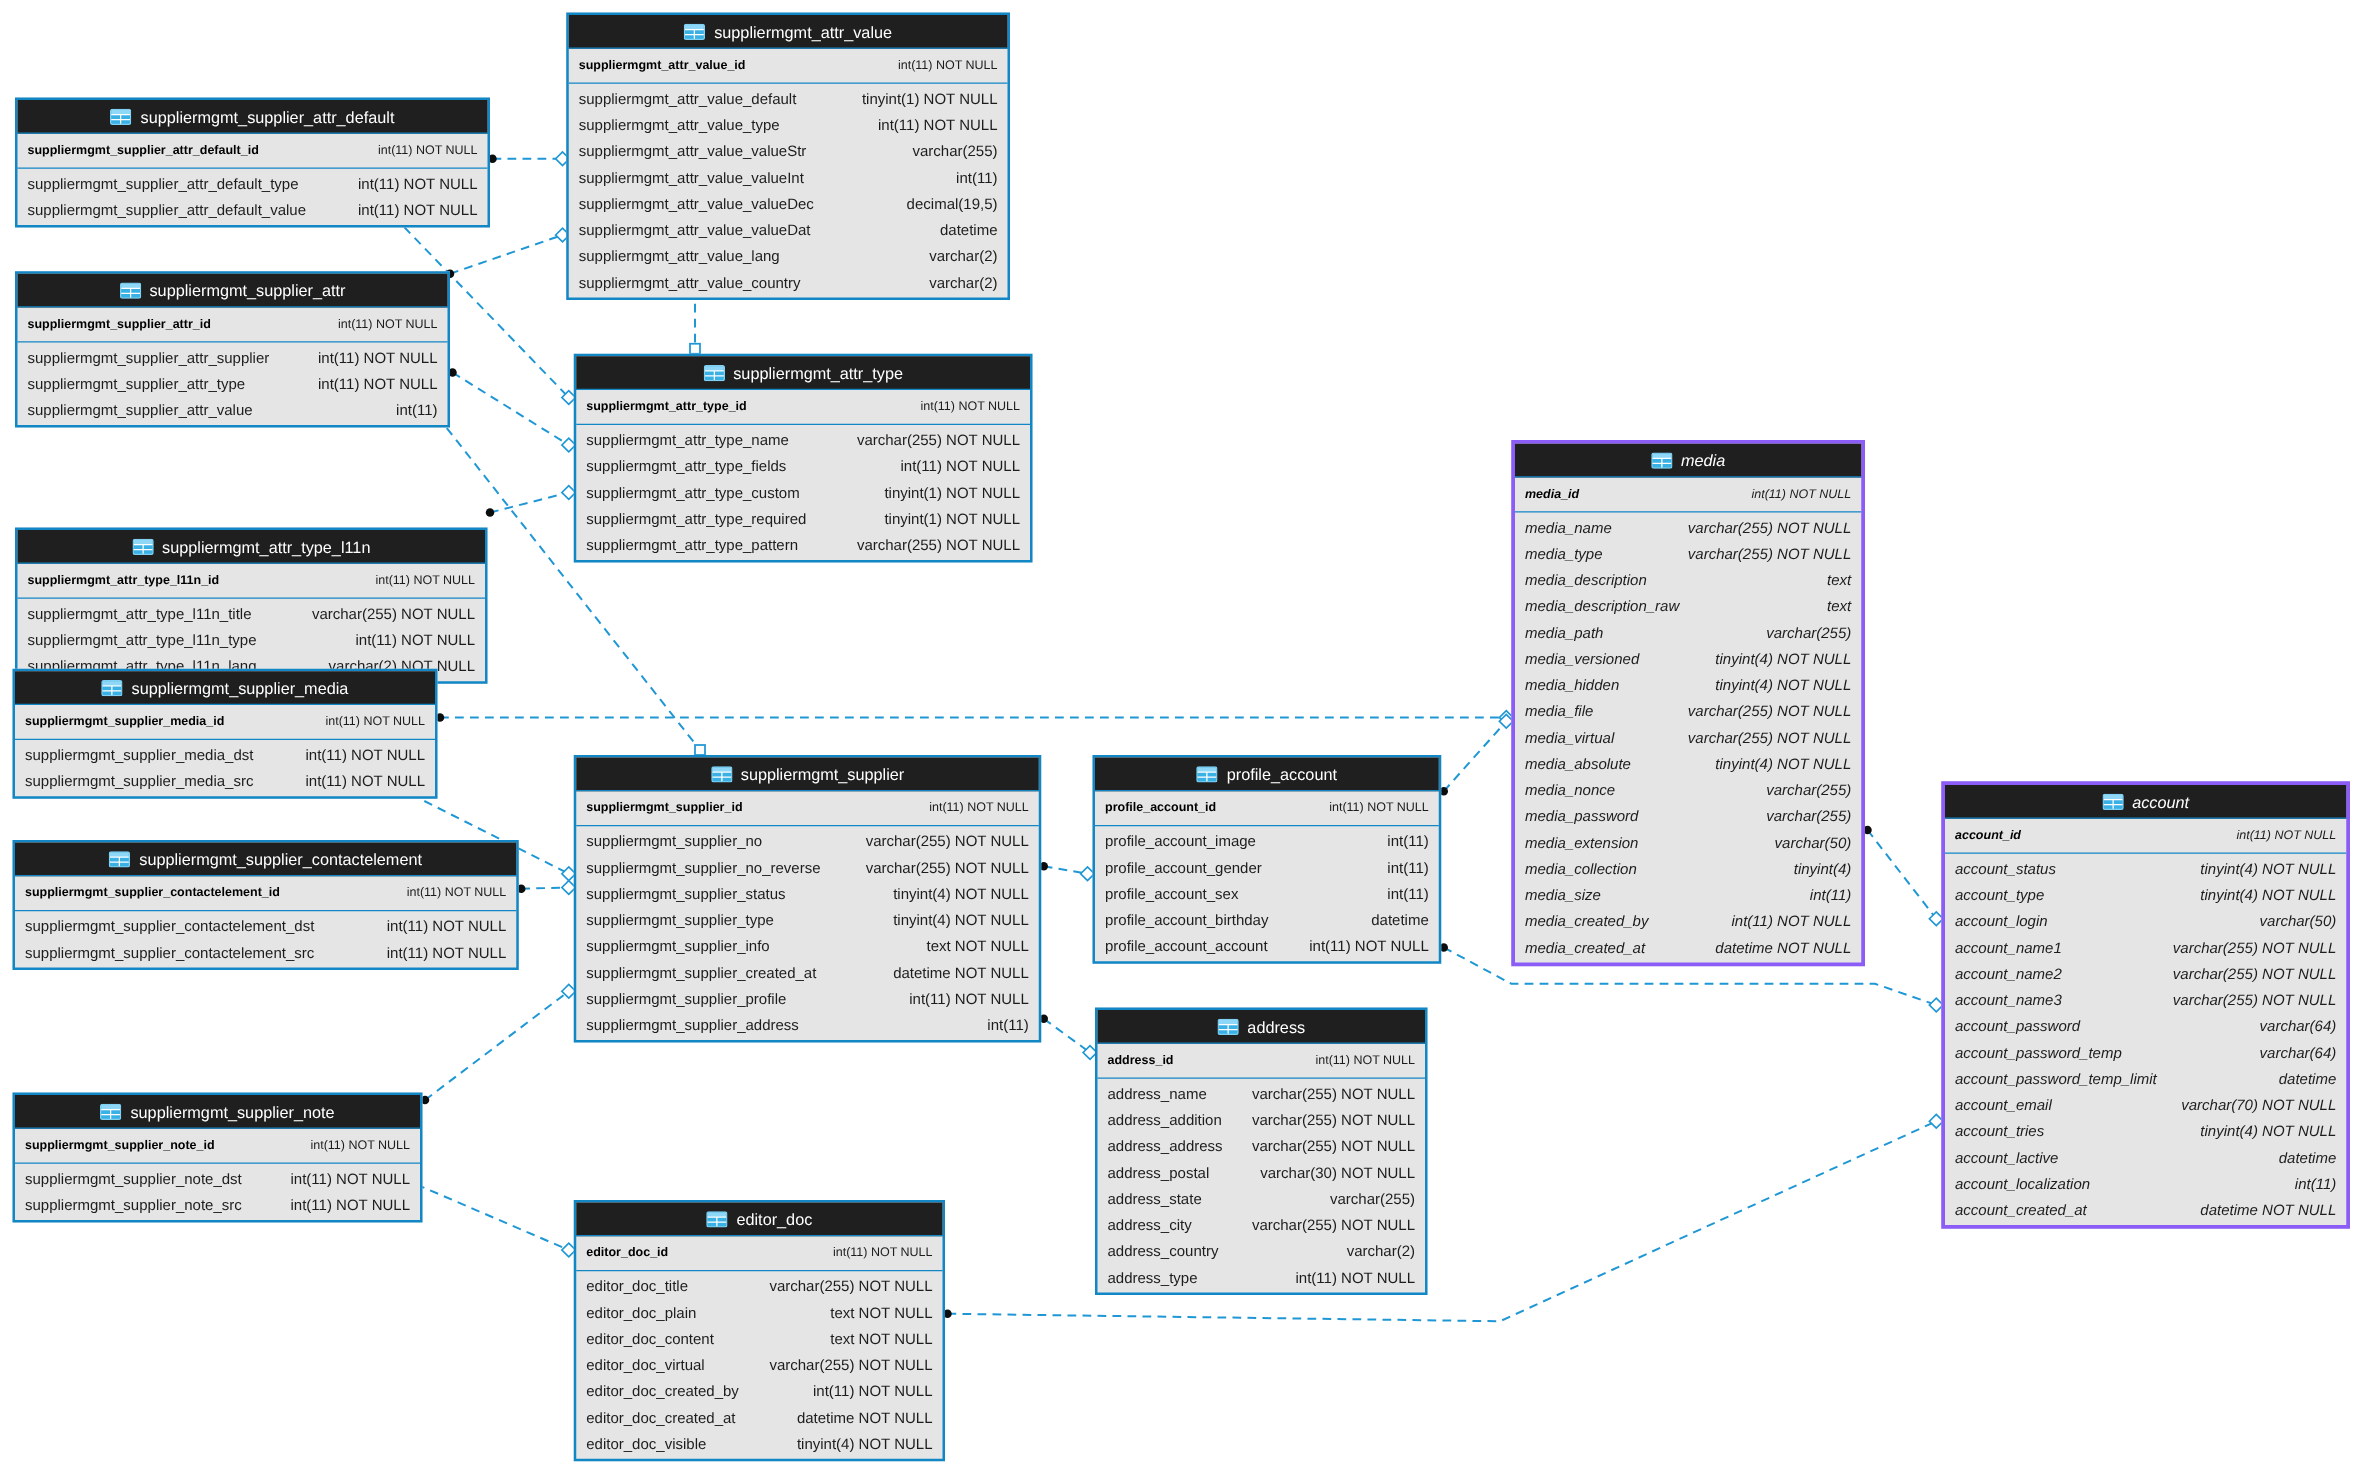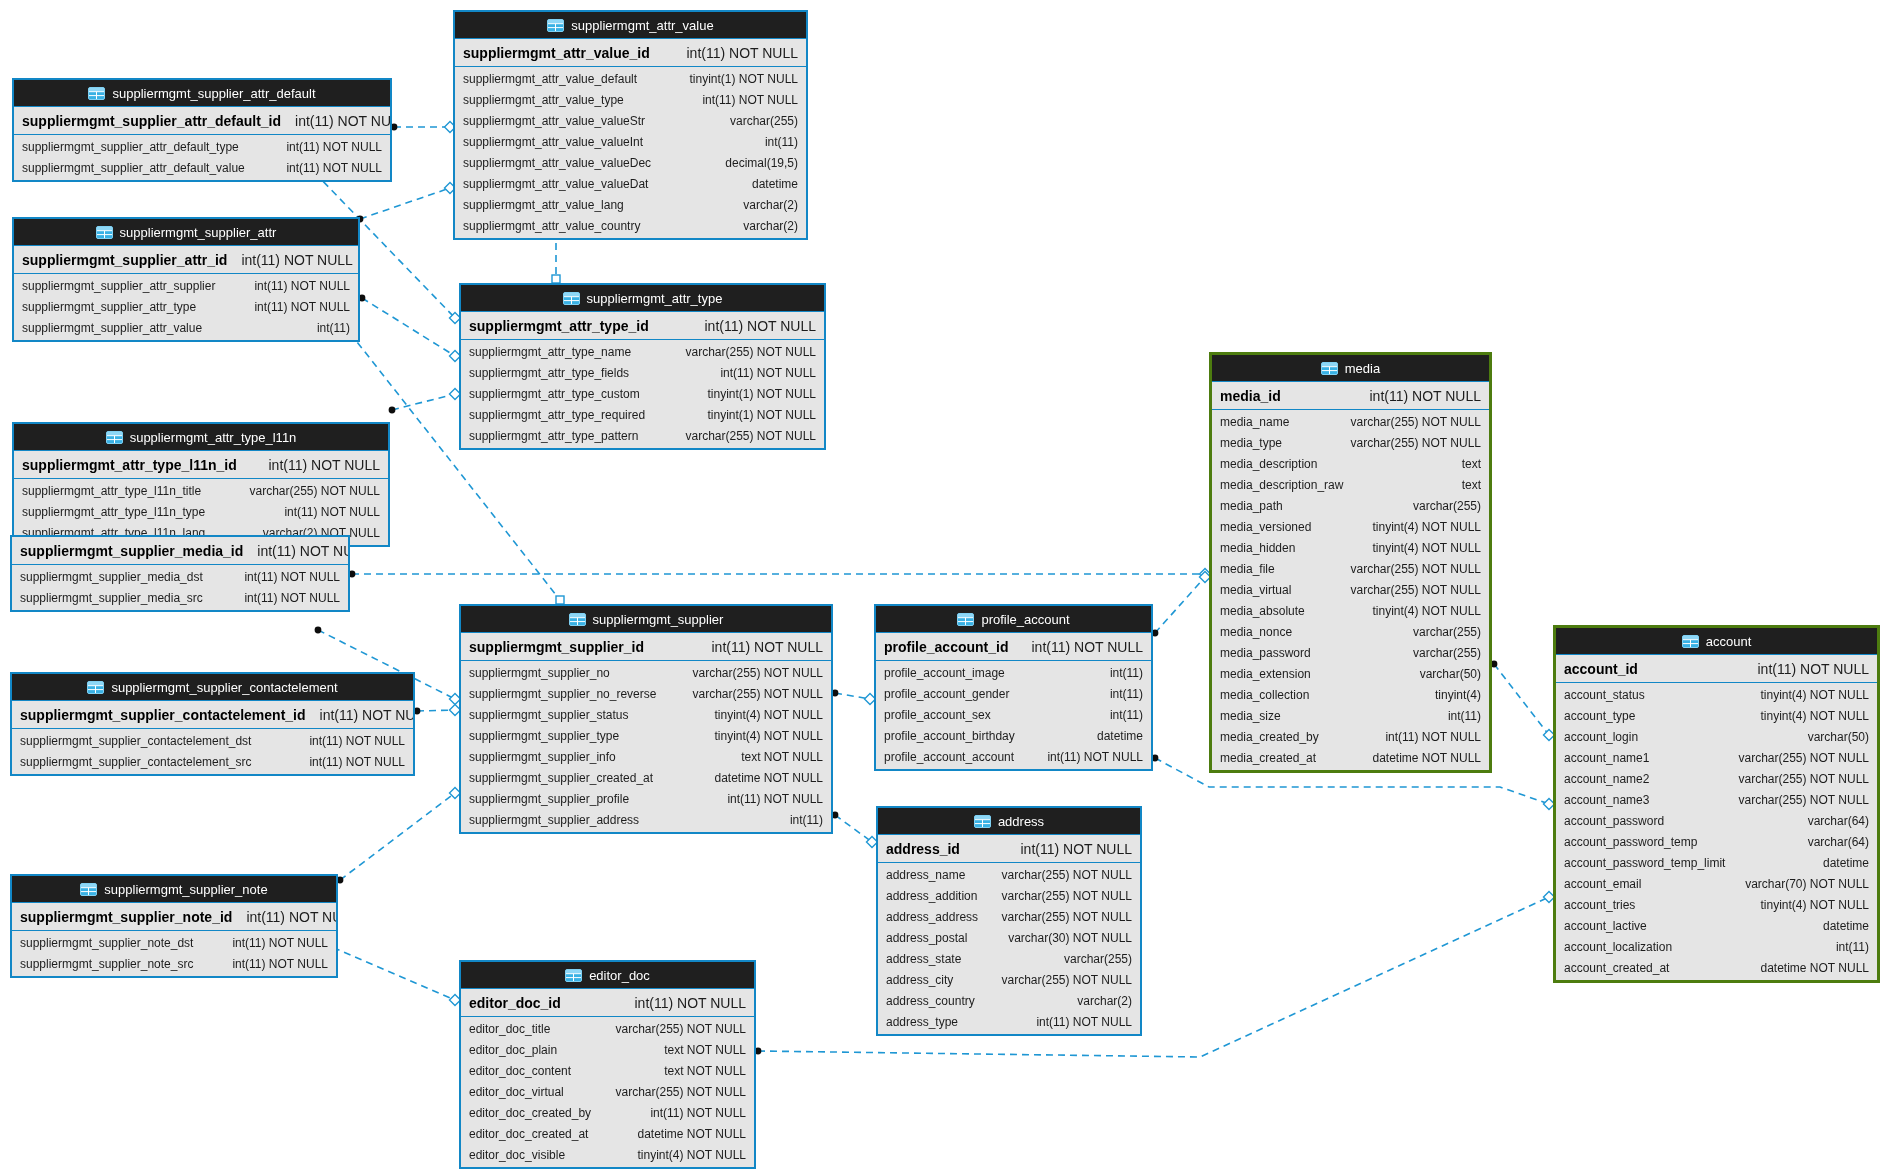--- a/index.html
+++ b/index.html
@@ -1,28 +1,28 @@
 <!DOCTYPE html>
 <html><head>
 <meta charset="utf-8">
 <style>
   html,body{margin:0;padding:0;background:#fff;font-family:"Liberation Sans",sans-serif;}
   .canvas{position:relative;width:1888px;height:1170px;background:#ffffff;overflow:hidden;}
   svg.rel-layer{position:absolute;left:0;top:0;width:1888px;height:1170px;}
   .tbl{position:absolute;background:#e5e5e5;border:2px solid #1287c6;box-sizing:border-box;}
-  .tbl.em{border:3px solid #4d7c0f;}
+  .tbl.em{border:3px solid #8b5cf6;font-style:italic;}
   .hdr{background:#1f1f1f;color:#ffffff;height:26px;display:flex;align-items:center;
        justify-content:center;gap:7px;font-size:13px;border-bottom:1px solid #1287c6;
        white-space:nowrap;overflow:hidden;}
   .hdr .ticon{display:inline-flex;flex:0 0 auto;}
   .row{display:flex;align-items:center;height:21px;padding:0 8px;font-size:12px;
        color:#1d1d1d;gap:14px;white-space:nowrap;overflow:hidden;}
   .row .fname{flex:0 0 auto;}
   .row .ftype{margin-left:auto;flex:0 0 auto;}
-  .pkrow{height:27px;border-bottom:1px solid #1287c6;font-size:14px;}
+  .pkrow{height:27px;border-bottom:1px solid #1287c6;font-size:10px;}
   .pkrow .fname{font-weight:bold;color:#000;}
   .fields{padding:1px 0 2px 0;text-align:right;}
 </style>
 </head>
 <body>
 
 <div class="canvas" id="canvas">
   <svg class="rel-layer" id="relLayer" viewBox="0 0 1888 1170" xmlns="http://www.w3.org/2000/svg">
       <polyline points="394,127 450,127" fill="none" stroke="#1f97d4" stroke-width="1.6" stroke-dasharray="7 5"></polyline>
       <polyline points="360,219 450,188" fill="none" stroke="#1f97d4" stroke-width="1.6" stroke-dasharray="7 5"></polyline>
@@ -165,20 +165,32 @@
           <span class="fname">suppliermgmt_attr_type_l11n_type</span>
           <span class="ftype">int(11) NOT NULL</span>
         </div>
         <div class="row">
           <span class="fname">suppliermgmt_attr_type_l11n_lang</span>
           <span class="ftype">varchar(2) NOT NULL</span>
         </div>
       </div>
     </div>
     <div class="tbl" style="left: 10px; top: 535px; width: 340px;">
+      <div class="hdr">
+        <span class="ticon">
+          <svg width="17" height="13" viewBox="0 0 17 13">
+            <rect x="0.5" y="0.5" width="16" height="12" rx="1.5" fill="#39b1e4" stroke="#7fd0f2"></rect>
+            <rect x="1" y="1" width="15" height="3.5" fill="#8ed7f6"></rect>
+            <line x1="1" y1="4.7" x2="16" y2="4.7" stroke="#ffffff" stroke-width="1"></line>
+            <line x1="1" y1="8.6" x2="16" y2="8.6" stroke="#ffffff" stroke-width="1"></line>
+            <line x1="8.5" y1="4.7" x2="8.5" y2="12" stroke="#ffffff" stroke-width="1"></line>
+          </svg>
+        </span>
+        <span>suppliermgmt_supplier_media</span>
+      </div>
       <div class="row pkrow">
         <span class="fname">suppliermgmt_supplier_media_id</span>
         <span class="ftype">int(11) NOT NULL</span>
       </div>
       <div class="fields">
         <div class="row">
           <span class="fname">suppliermgmt_supplier_media_dst</span>
           <span class="ftype">int(11) NOT NULL</span>
         </div>
         <div class="row">

